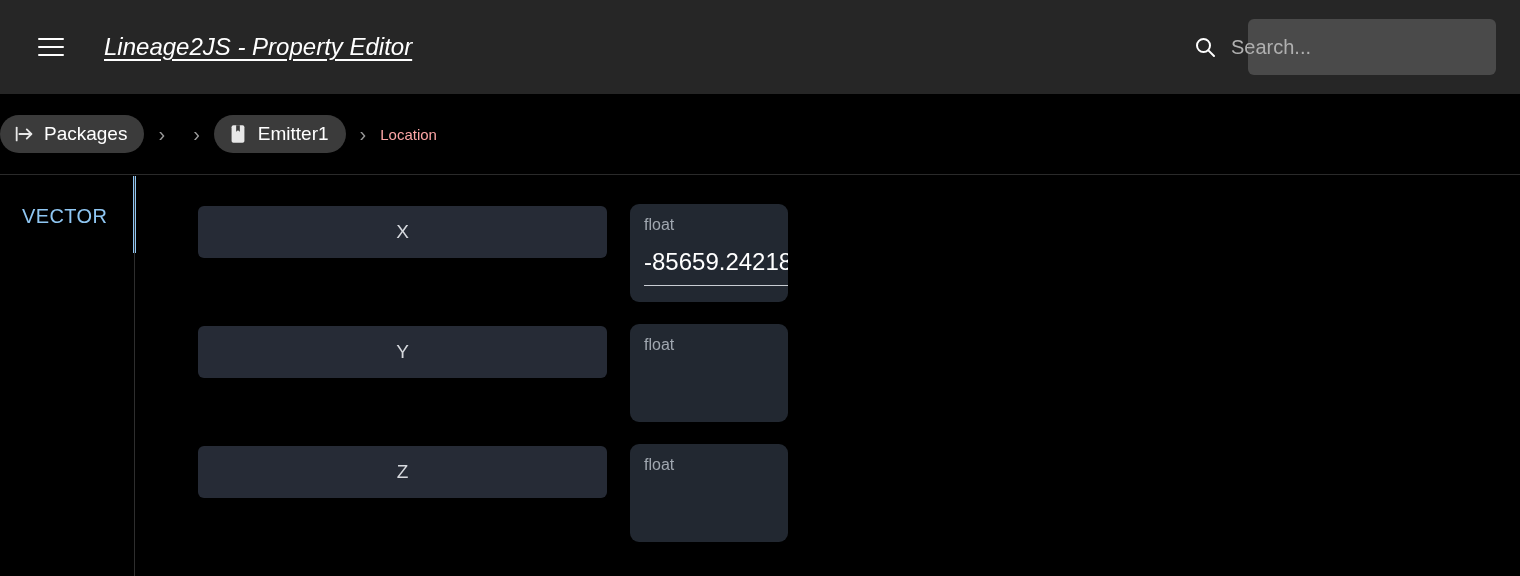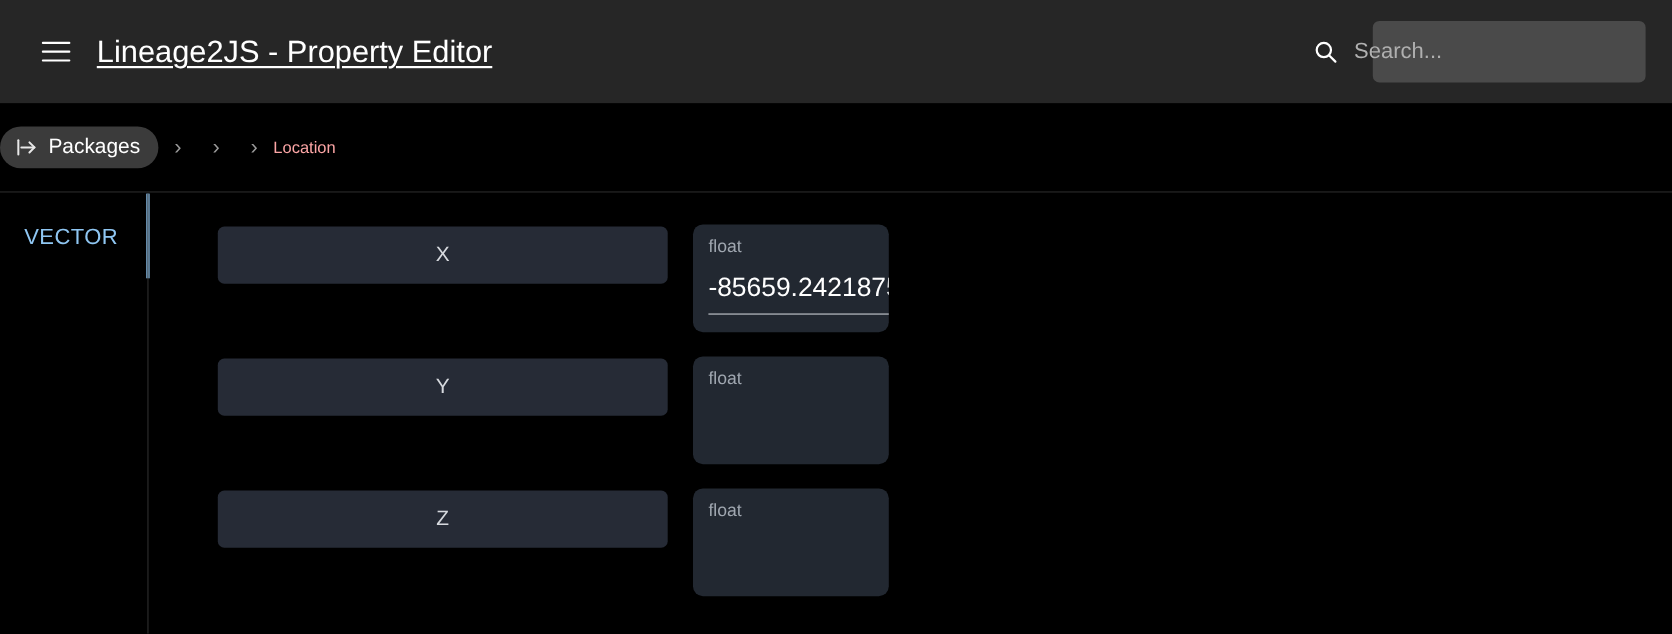--- a/index.html
+++ b/index.html
@@ -24,26 +24,26 @@
     display: flex; flex-direction: column;
     justify-content: center; align-items: center;
     gap: 6px; cursor: pointer;
     background: transparent; border: none;
   }
   .menu-btn span {
     display: block; width: 26px; height: 2px;
     background: #ffffff; border-radius: 1px;
   }
   .app-title {
-    margin-left: 16px;
-    font-size: 28px; color: #ffffff;
+    margin-left: 32px;
+    font-size: 24px; color: #ffffff;
     text-decoration: underline;
     text-underline-offset: 4px;
     text-decoration-thickness: 2px;
-    white-space: nowrap; cursor: pointer;
+    white-space: nowrap; cursor: pointer; font-style: italic;
   }
   .search-box {
     position: absolute; right: 24px; top: 19px;
     width: 248px; height: 56px;
     background: #4a4a4a; border-radius: 6px;
     display: flex; align-items: center;
     padding-left: 16px;
     justify-content: flex-end;
   }
   .search-icon { width: 24px; height: 24px; flex: 0 0 24px; color: #ffffff; }
@@ -116,21 +116,21 @@
     position: absolute; left: 63px; top: 30px;
     width: 409px; height: 52px;
     background: #262b36; border-radius: 6px;
     display: flex; align-items: center; justify-content: center;
     cursor: pointer;
   }
   .axis-label { font-size: 19px; color: #d6d9de; }
 
   .value-card {
     position: absolute; left: 495px; top: 28px;
-    width: 178px; height: 98px;
+    width: 158px; height: 98px;
     background: #222831; border-radius: 9px;
     padding: 12px 14px 0 14px;
     overflow: hidden;
   }
   .value-type {
     font-size: 16px; color: #a0a7b0;
     line-height: 18px; margin-bottom: 6px;
   }
   .value-input-wrap {
     position: relative; height: 46px;
@@ -176,20 +176,27 @@
       <polyline points="15,7 20,12 15,17"></polyline>
     </svg>
     <span class="crumb-label">Packages</span>
   </div>
 
   <span class="crumb-sep">›</span>
 
 
   <span class="crumb-sep">›</span>
 
+  <div class="crumb">
+    <svg class="crumb-icon" viewBox="0 0 24 24" fill="currentColor">
+      <rect x="5" y="2.5" width="14" height="19" rx="2"></rect>
+      <path d="M10 2.5h4v7l-2-1.7-2 1.7z" fill="#3b3b3b"></path>
+    </svg>
+    <span class="crumb-label">Emitter1</span>
+  </div>
 
   <span class="crumb-sep">›</span>
 
   <span class="crumb-current">Location</span>
 </div>
 
 <div class="body-area">
 
   <div class="section-rail">
     <div class="section-title">VECTOR</div>

